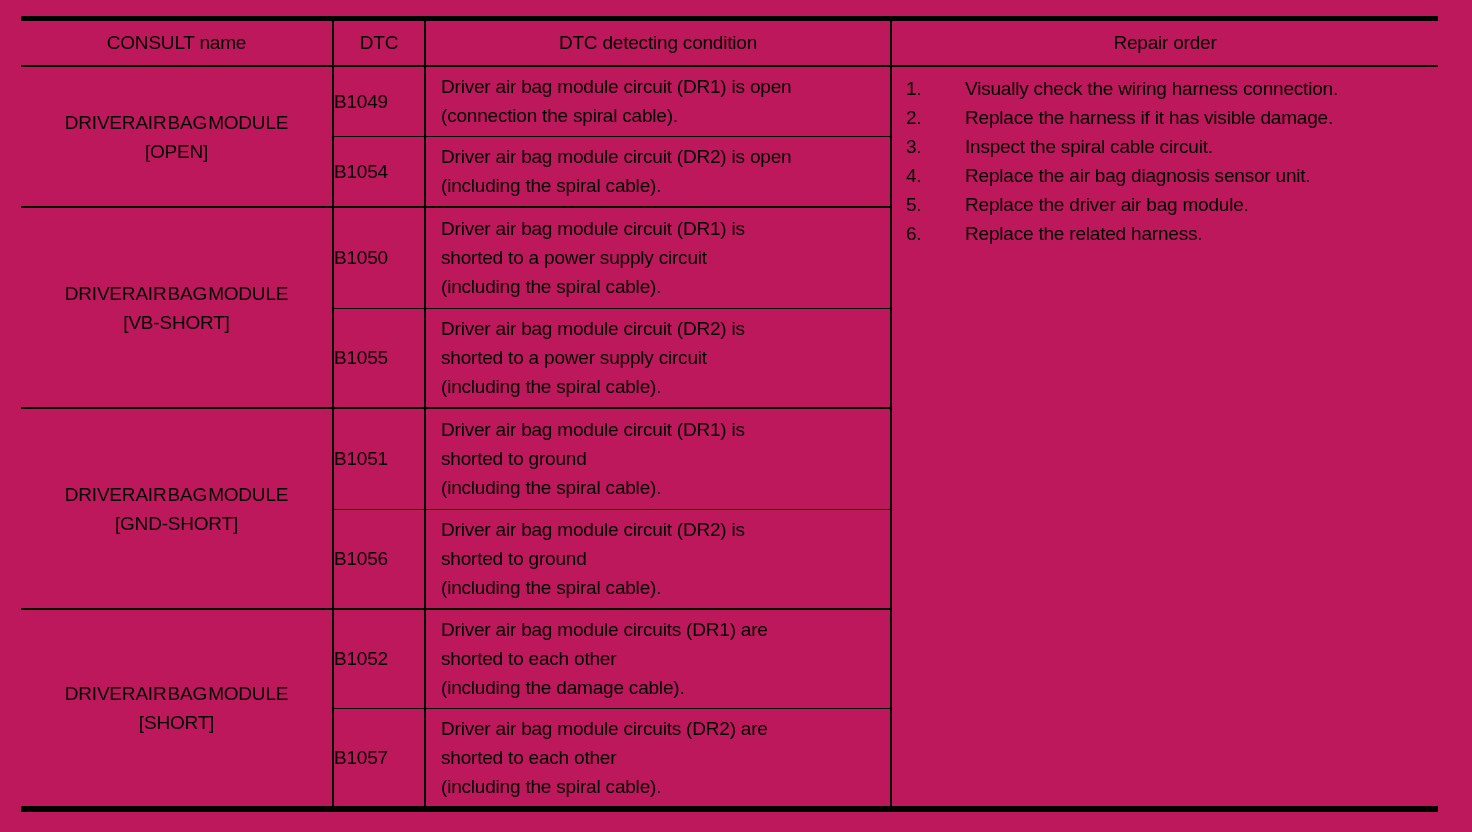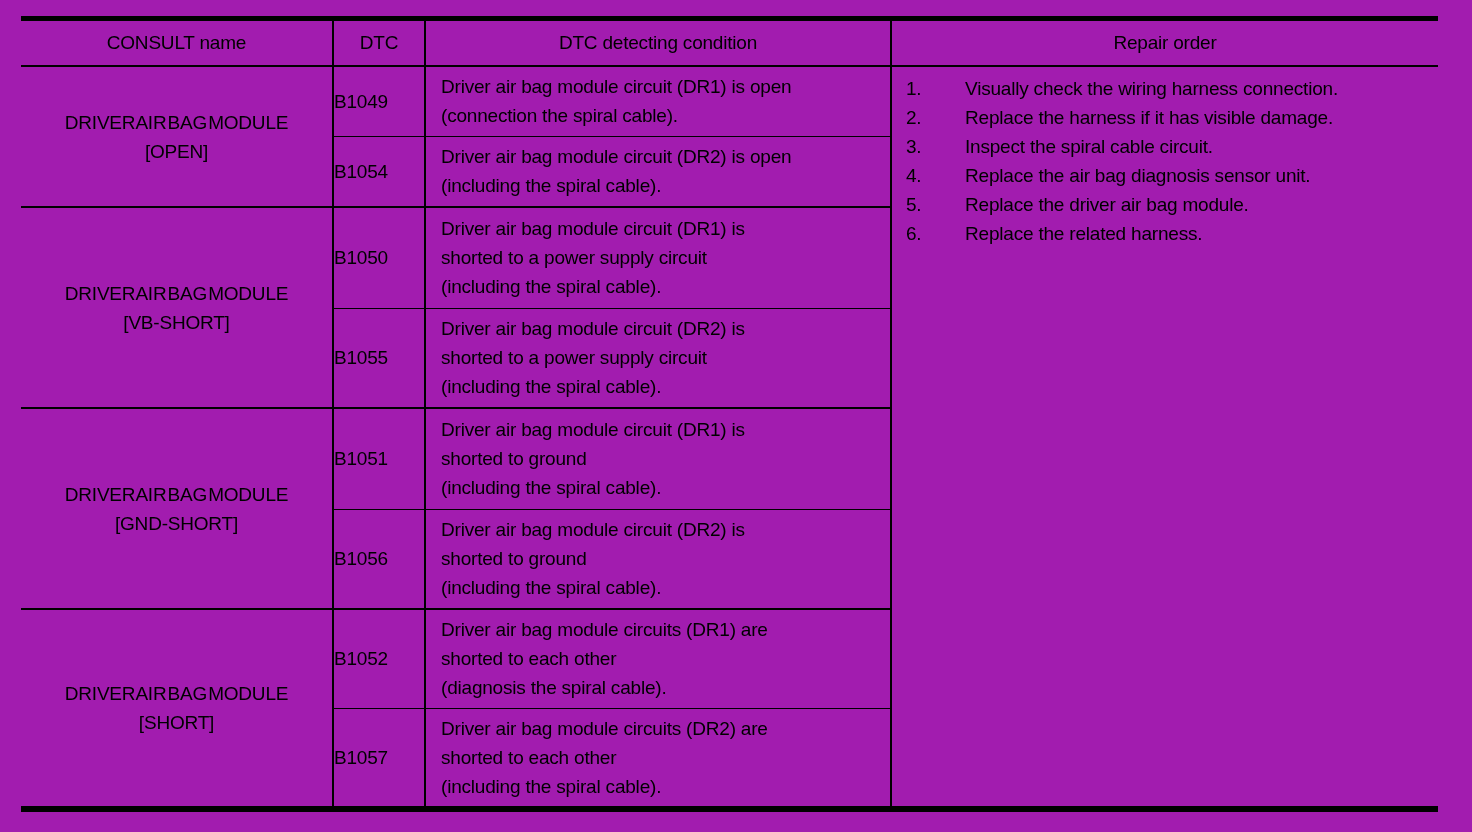--- a/index.html
+++ b/index.html
@@ -6,21 +6,21 @@
     margin: 0;
     padding: 0;
     background: #ffffff;
     color: #000000;
     font-family: "Liberation Sans", sans-serif;
   }
   .page {
     position: relative;
     width: 1472px;
     height: 832px;
-    background: #a21caf;
+    background: #be185d;
     overflow: hidden;
   }
   table.dtc-table {
     border-collapse: collapse;
     table-layout: fixed;
     width: 1417px;
     margin: 16px 0 0 21px;
     border-top: 5px solid #000;
     border-bottom: 6px solid #000;
   }
@@ -173,21 +173,21 @@
 shorted to ground
 (including the spiral cable).</td>
       </tr>
 
       <tr class="h99 sub-end">
         <td class="consult" rowspan="2">DRIVER AIR BAG MODULE
 [SHORT]</td>
         <td class="dtc vline rowline">B1052</td>
         <td class="cond vline rowline">Driver air bag module circuits (DR1) are
 shorted to each other
-(diagnosis the spiral cable).</td>
+(including the damage cable).</td>
       </tr>
       <tr class="h99">
         <td class="dtc vline">B1057</td>
         <td class="cond vline">Driver air bag module circuits (DR2) are
 shorted to each other
 (including the spiral cable).</td>
       </tr>
     </tbody>
   </table>
 </div>

